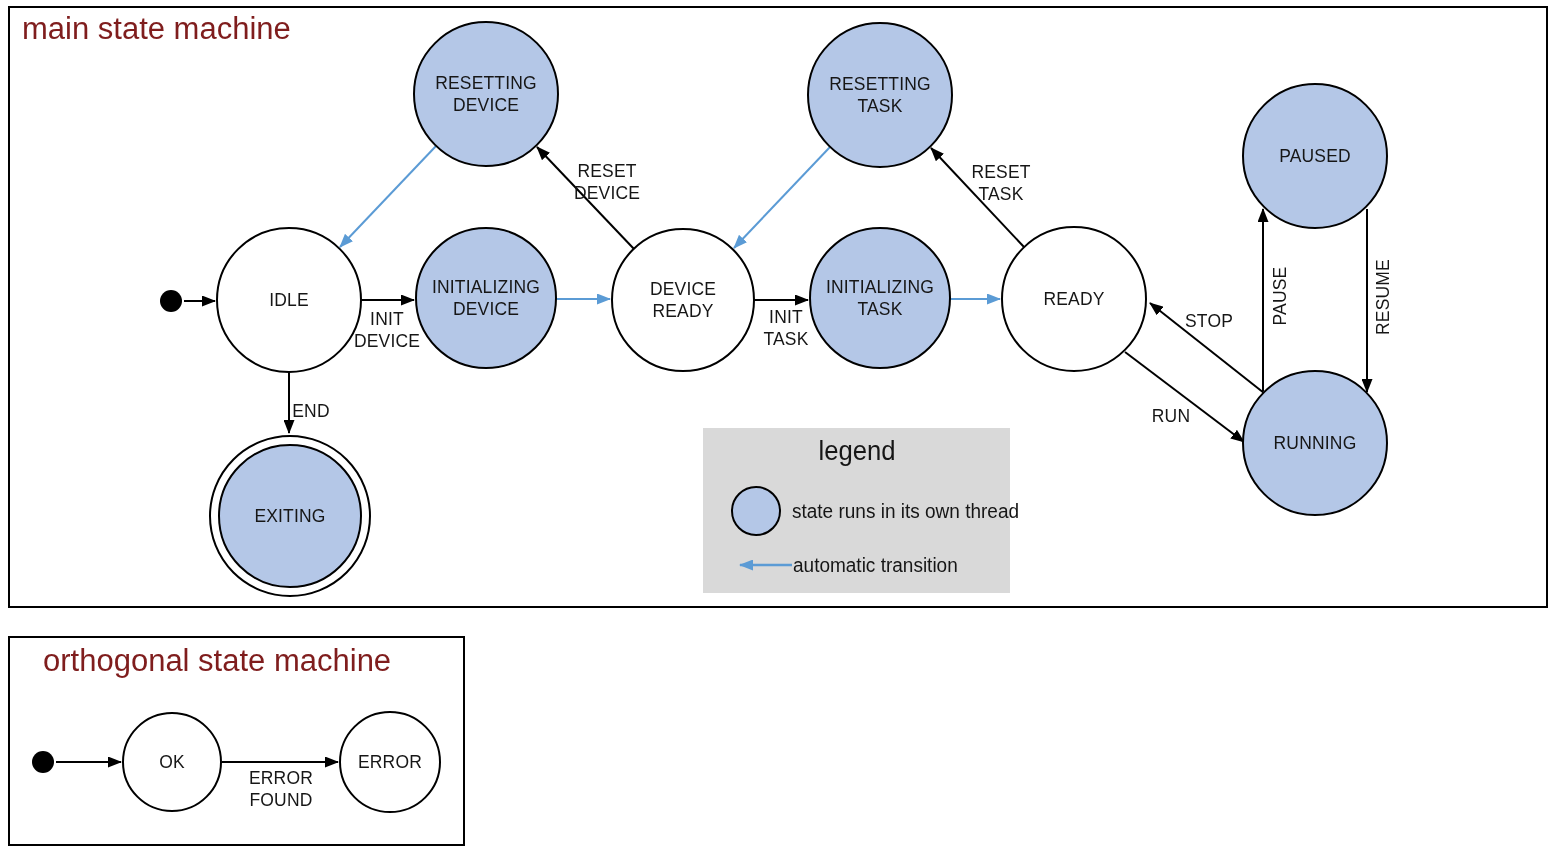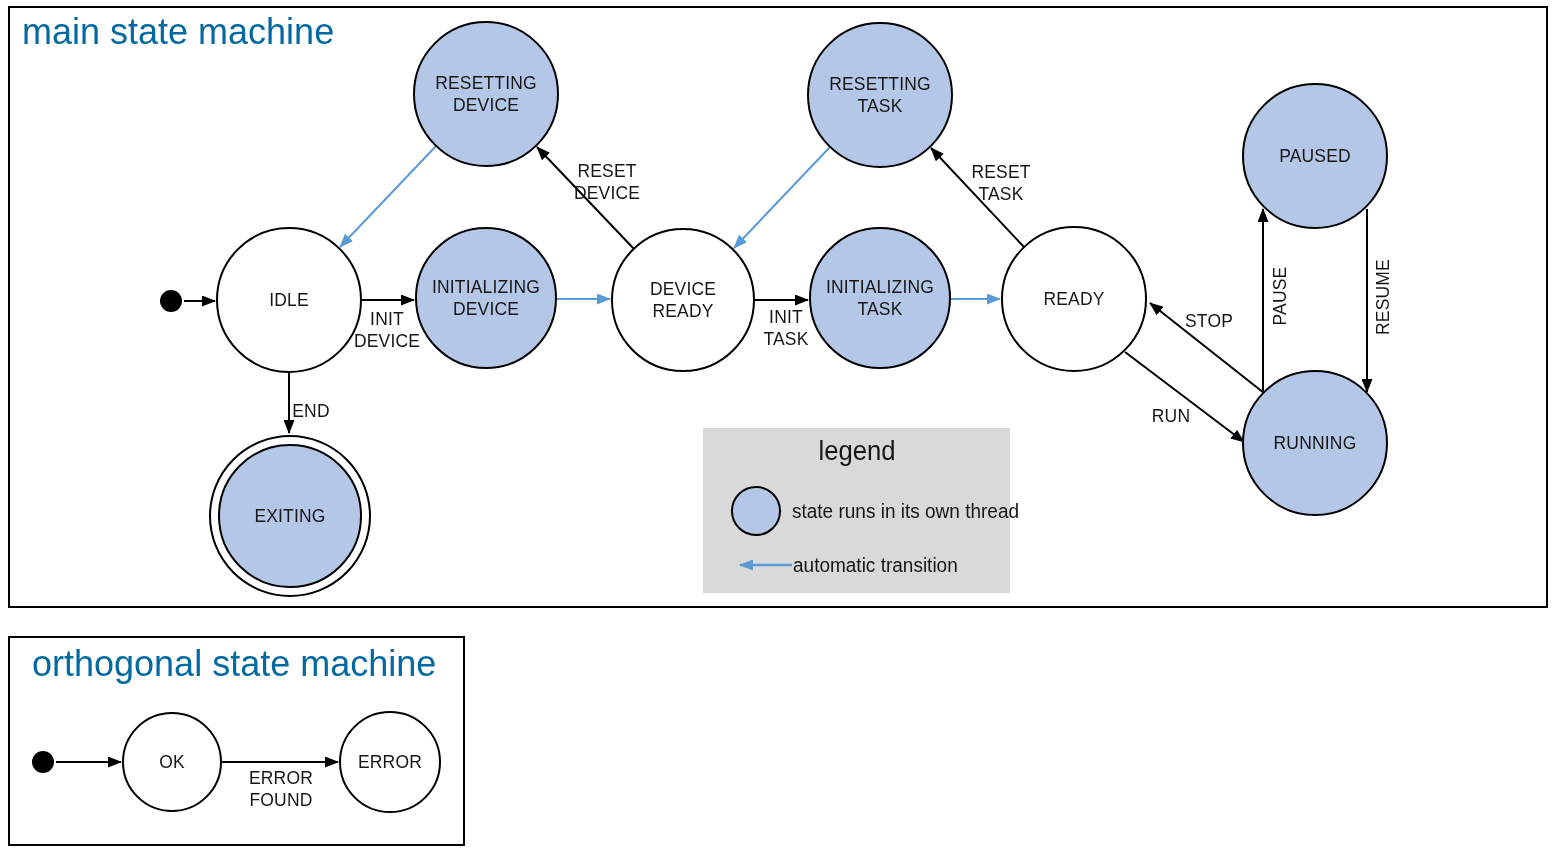--- a/index.html
+++ b/index.html
@@ -20,22 +20,22 @@
     text-align:center;
     white-space:pre-line;
     color:#161616;
     letter-spacing:0.2px;
   }
   .lbl.rot{
     transform:translate(-50%,-50%) rotate(-90deg) scaleX(0.92);
   }
   .box-title{
     position:absolute;
-    font-size:36px;
-    color:#0369a1;
+    font-size:31px;
+    color:#7f1d1d;
     white-space:nowrap;
   }
   .legend-title{
     position:absolute;
     transform:translateX(-50%) scaleX(0.95);
     font-size:27px;
     color:#161616;
   }
   .legend-lbl{
     position:absolute;
@@ -97,21 +97,21 @@
     <line x1="792" y1="565" x2="740" y2="565" stroke-width="2.5" marker-end="url(#mk-blue)" stroke="#5b9bd5"></line>
 
     <line x1="56" y1="762" x2="121" y2="762" stroke="#000000" stroke-width="2" marker-end="url(#mk-black)"></line>
     <line x1="222" y1="762" x2="338" y2="762" stroke="#000000" stroke-width="2" marker-end="url(#mk-black)"></line>
     <circle cx="43" cy="762" r="11" fill="#000000"></circle>
     <circle cx="172" cy="762" r="49" stroke="#000000" stroke-width="2" fill="#ffffff"></circle>
     <circle cx="390" cy="762" r="50" stroke="#000000" stroke-width="2" fill="#ffffff"></circle>
   </svg>
 
   <div class="box-title" style="left:22px;top:11px;">main state machine</div>
-  <div class="box-title" style="left:32px;top:643px;">orthogonal state machine</div>
+  <div class="box-title" style="left:43px;top:643px;">orthogonal state machine</div>
   <div class="legend-title" style="left:857px;top:436px;">legend</div>
 
   <div class="legend-lbl" style="left:792px;top:511px;">state runs in its own thread</div>
   <div class="legend-lbl" style="left:793px;top:565px;">automatic transition</div>
 
   <div class="lbl" style="left:289px;top:300px;">IDLE</div>
   <div class="lbl" style="left:486px;top:94px;">RESETTING
 DEVICE</div>
   <div class="lbl" style="left:486px;top:298px;">INITIALIZING
 DEVICE</div>

